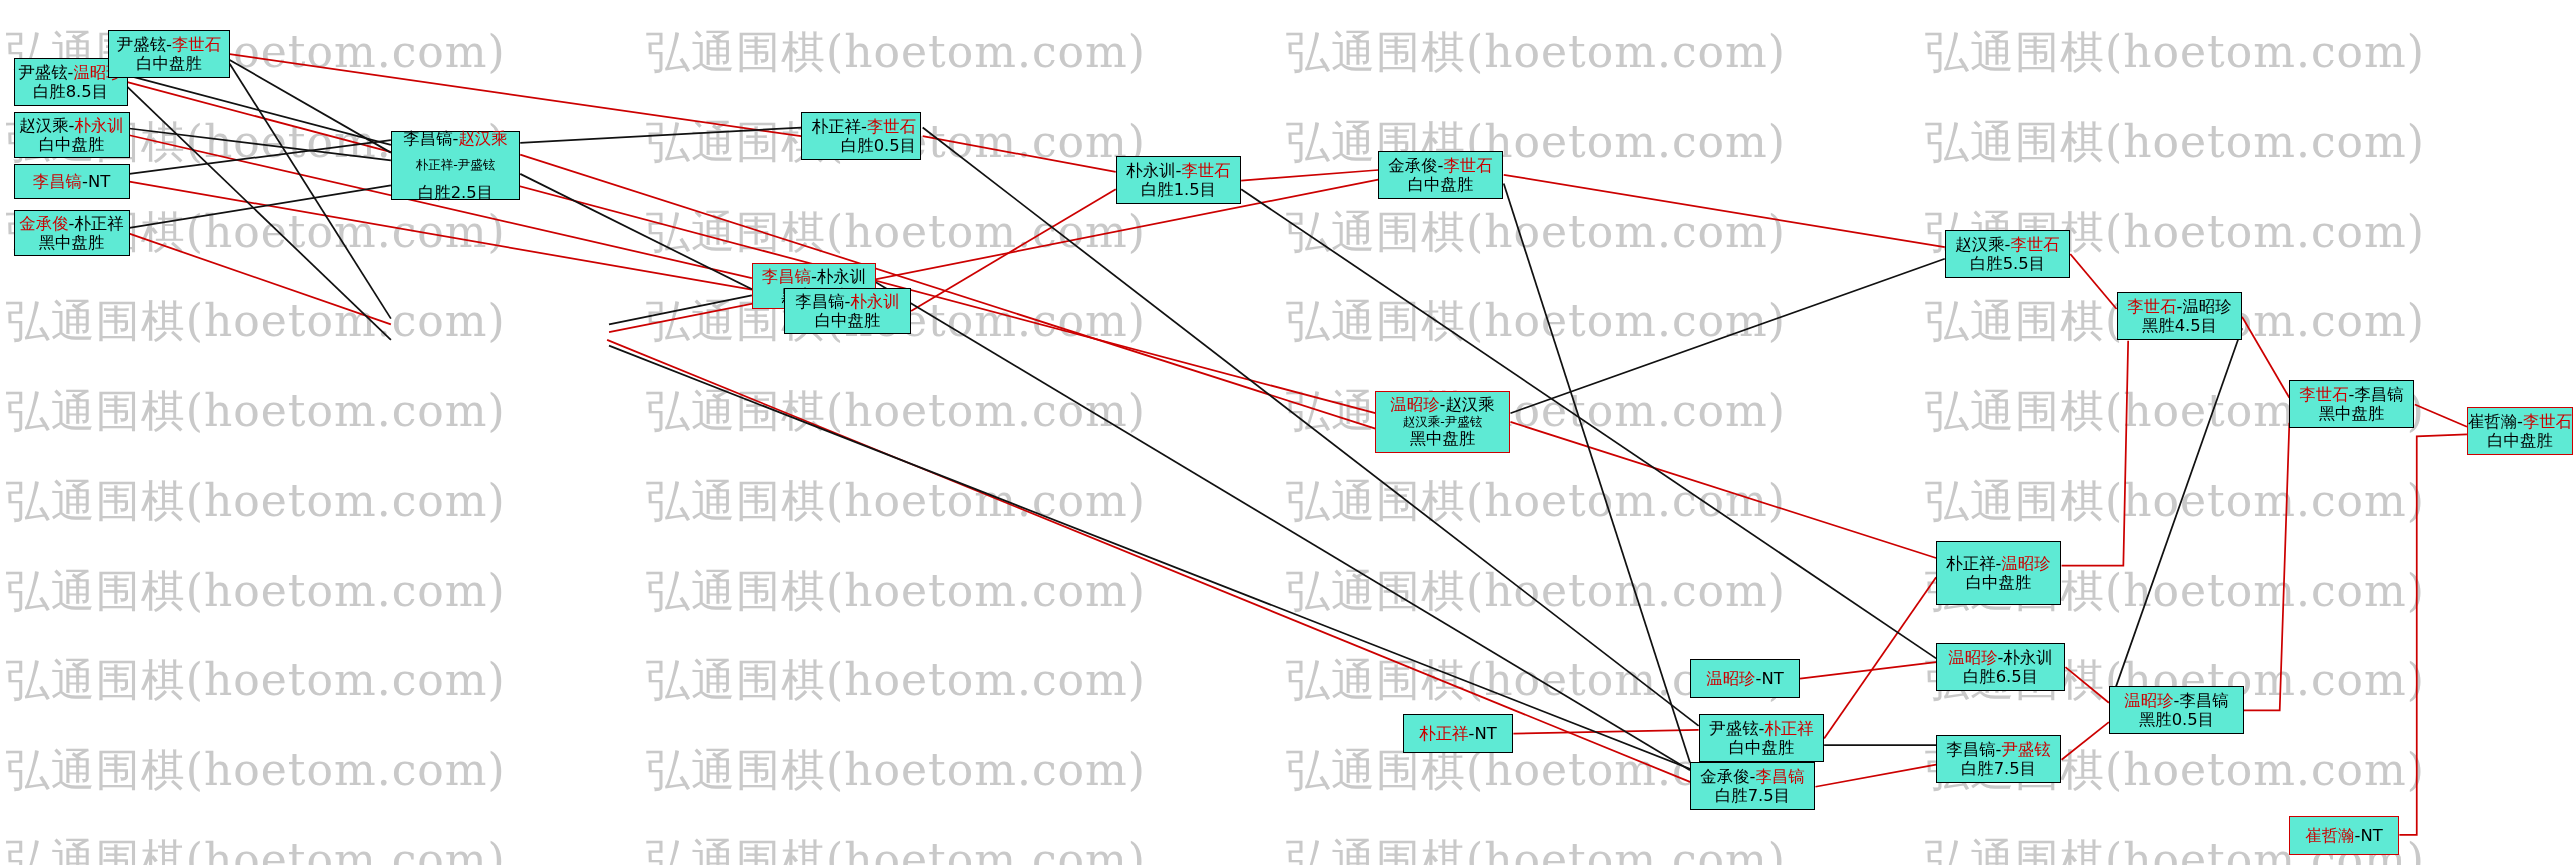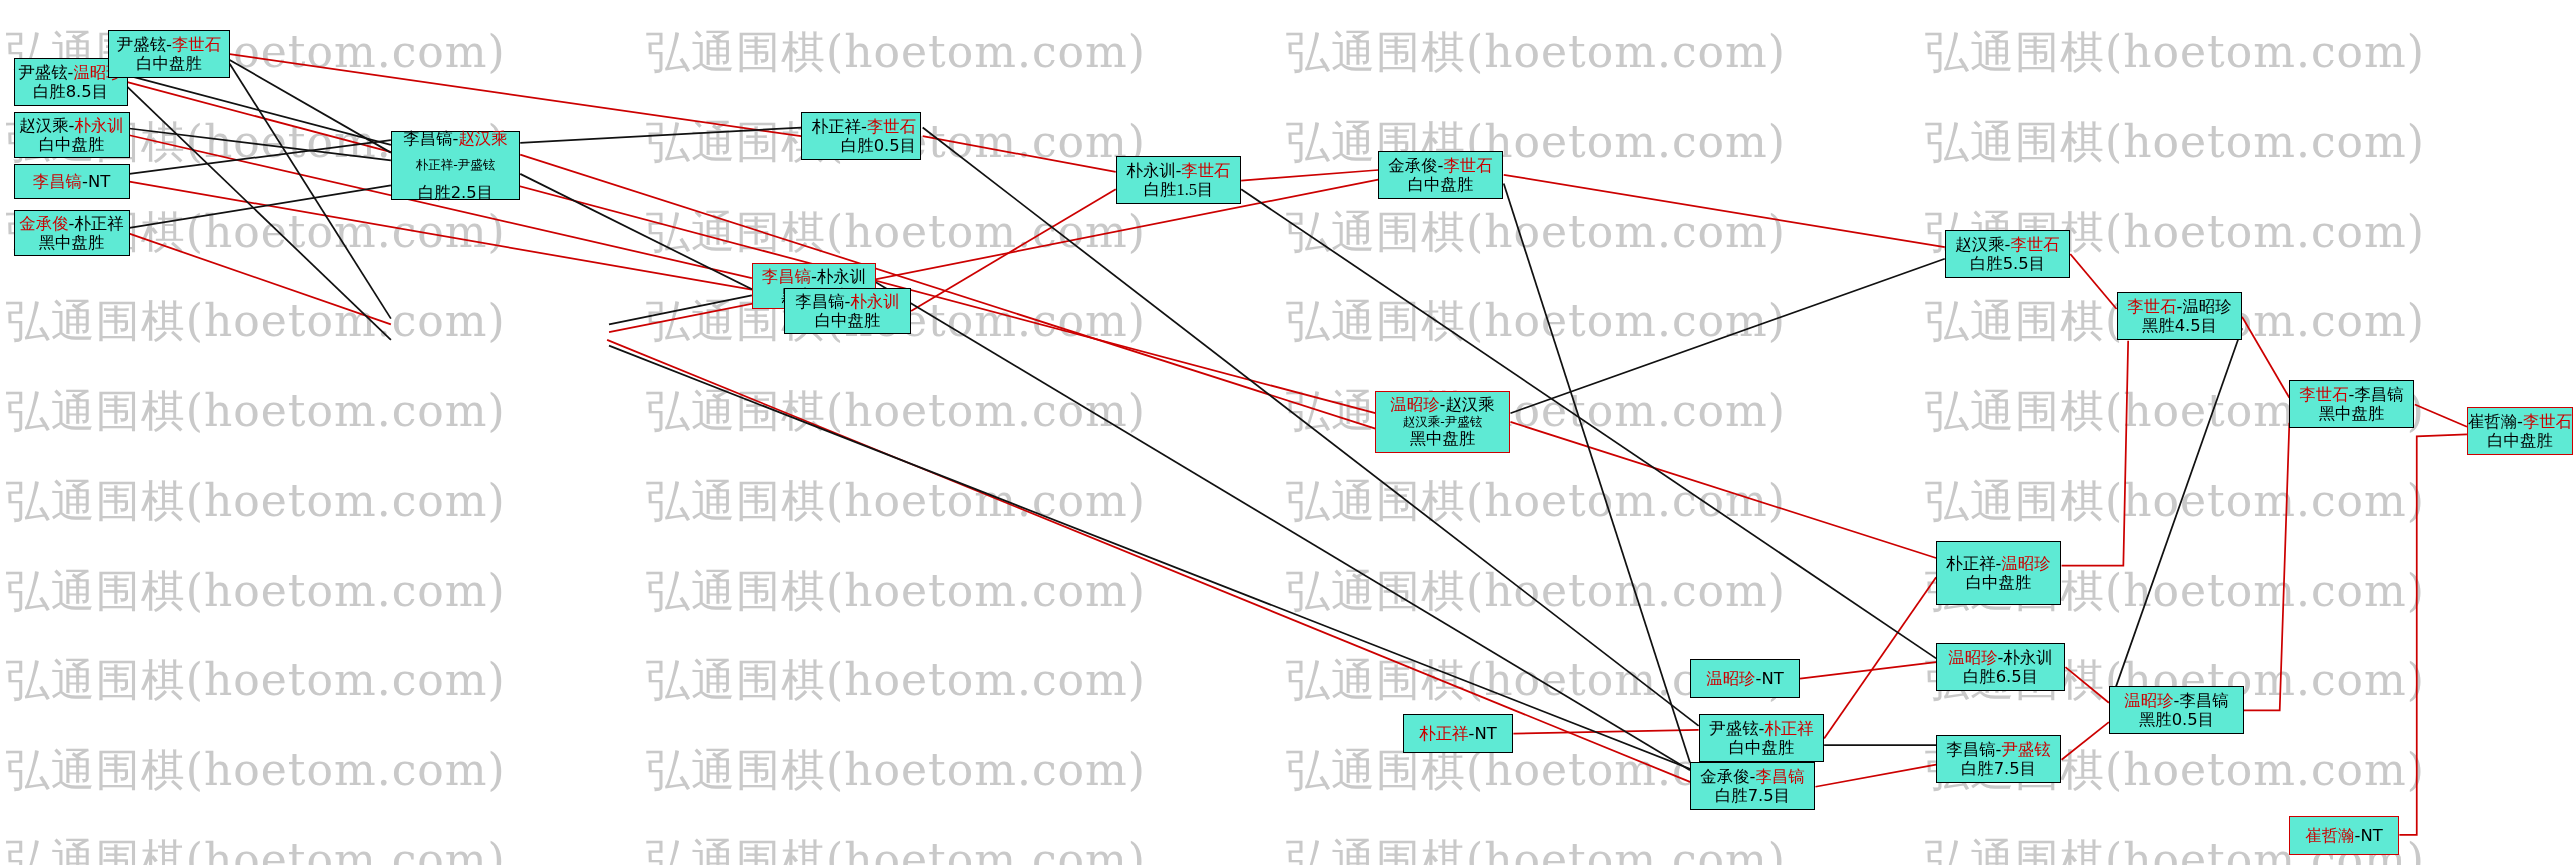--- a/index.html
+++ b/index.html
@@ -139,21 +139,21 @@
         <div class="brow"><span class="seg">白胜0.5目</span></div>
       </div>
       <div class="box red-border" style="left: 752px; top: 263px; width: 124px; height: 46px;">
         <div class="brow"><span class="seg red">李昌镐</span><span class="seg">-朴永训</span></div>
         <div class="brow"><span class="seg">黑中盘胜</span></div>
       </div>
       <div class="box" style="left: 784px; top: 288px; width: 127px; height: 46px;">
         <div class="brow"><span class="seg">李昌镐-</span><span class="seg red">朴永训</span></div>
         <div class="brow"><span class="seg">白中盘胜</span></div>
       </div>
-      <div class="box" style="left: 1116px; top: 156px; width: 125px; height: 48px; font-family: Liberation Serif, serif;">
+      <div class="box" style="left: 1116px; top: 156px; width: 125px; height: 48px;">
         <div class="brow"><span class="seg">朴永训-</span><span class="seg red">李世石</span></div>
         <div class="brow"><span class="seg">白胜1.5目</span></div>
       </div>
       <div class="box" style="left: 1378px; top: 151px; width: 125px; height: 48px;">
         <div class="brow"><span class="seg">金承俊-</span><span class="seg red">李世石</span></div>
         <div class="brow"><span class="seg">白中盘胜</span></div>
       </div>
       <div class="box red-border" style="left: 1375px; top: 391px; width: 135px; height: 62px;">
         <div class="brow"><span class="seg red">温昭珍</span><span class="seg">-赵汉乘</span></div>
         <div class="brow small"><span class="seg">赵汉乘-尹盛铉</span></div>

